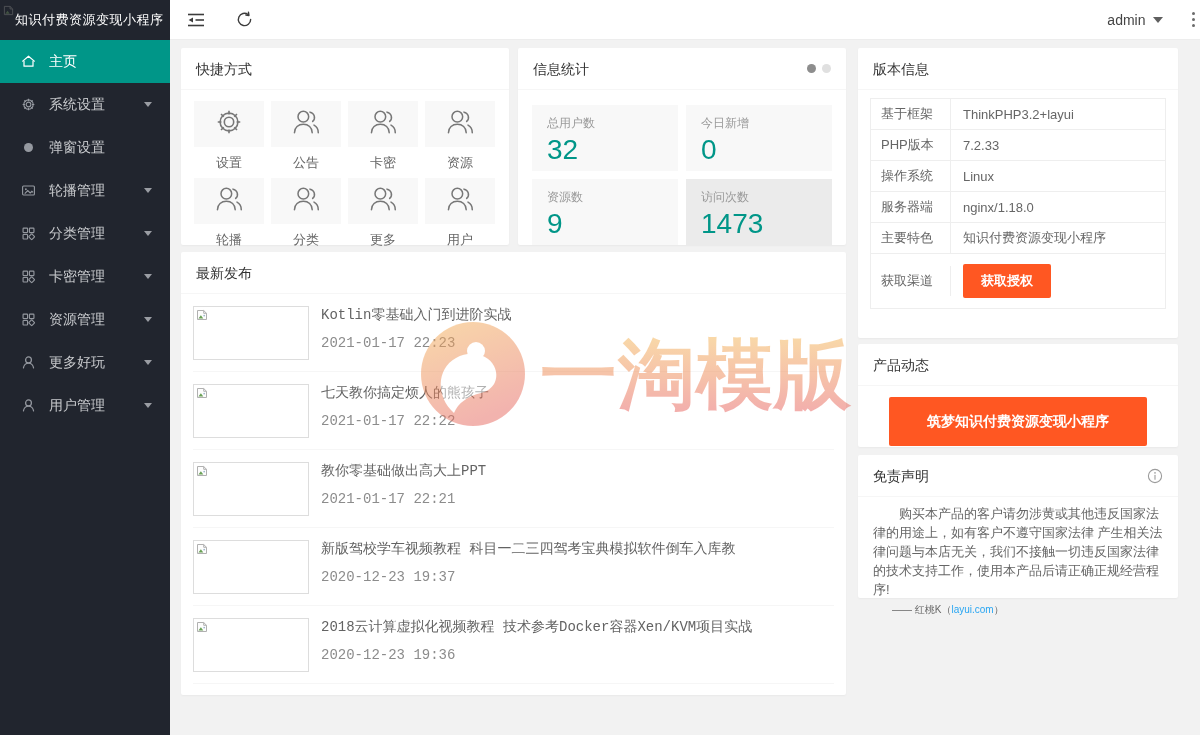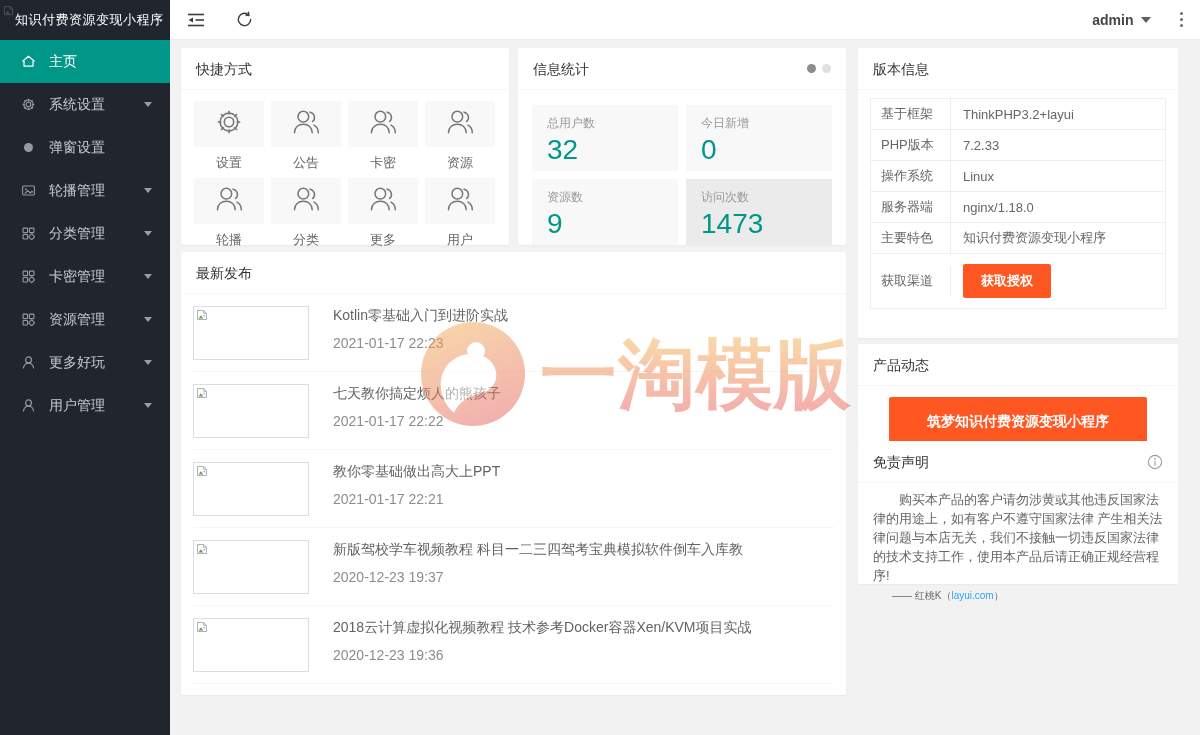--- a/index.html
+++ b/index.html
@@ -18,21 +18,21 @@
   .menu-item .mi-arrow { margin-left:auto; width:0; height:0; border-left:4.5px solid transparent; border-right:4.5px solid transparent; border-top:5px solid #9a9da3; }
   .menu-item.active { background:#009688; color:#fff; }
   .menu-item.active .mi-icon { color:#fff; }
   .dot-icon { width:9px; height:9px; border-radius:50%; background:#9599a0; }
 
   
   .topbar { position:absolute; left:170px; top:0; right:0; height:40px; background:#fff; border-bottom:1px solid #ededed; display:flex; align-items:center; z-index:9; }
   .tb-icon { width:20px; height:20px; display:flex; align-items:center; justify-content:center; cursor:pointer; }
   .tb-spread { margin-left:16px; }
   .tb-refresh { margin-left:28px; }
-  .tb-right { margin-left:auto; display:flex; align-items:center; padding-right:14px;font-weight:bold; }
+  .tb-right { margin-left:auto; display:flex; align-items:center; padding-right:2px; }
   .tb-user { display:flex; align-items:center; cursor:pointer; color:#454545; font-size:14px; }
   .tb-caret { width:0; height:0; border-left:5px solid transparent; border-right:5px solid transparent; border-top:6px solid #5f5f5f; margin-left:7px; }
   .tb-kebab { margin-left:26px; display:flex; flex-direction:column; gap:2.5px; cursor:pointer; padding:3px; }
   .tb-kebab i { width:3.5px; height:3.5px; border-radius:50%; background:#6b6b6b; }
 
   
   .content { position:absolute; left:170px; top:40px; right:0; bottom:0; background:#f2f2f2; }
   .card { position:absolute; background:#fff; border-radius:2px; box-shadow:0 1px 2px rgba(0,0,0,.04); }
   .card-head { height:42px; line-height:42px; padding:0 15px; font-size:14px; color:#333; border-bottom:1px solid #f6f6f6; display:flex; align-items:center; }
   .card-head .head-title { line-height:42px; }
@@ -51,37 +51,37 @@
   .st-box { height:66px; background:#f8f8f8; padding:10px 15px; }
   .st-box.dark { background:#ebebeb; }
   .st-label { font-size:12px; color:#999; }
   .st-value { font-size:28px; color:#009688; line-height:1.15; margin-top:2px; }
 
   .card-latest { left:11px; top:212px; width:665px; height:443px; }
   .list { padding:0 12px; }
   .list-item { display:flex; padding:12px 0 11px; border-bottom:1px solid #f6f6f6; cursor:pointer; }
   .thumb { position:relative; width:116px; height:54px; border:1px solid #ddd; background:#fff; flex:none; }
   .thumb svg { position:absolute; left:2px; top:2px; }
-  .li-text { margin-left:24px; padding-top:1px; }
+  .li-text { margin-left:12px; padding-top:1px;font-family:Liberation Mono, monospace; }
   .li-title { font-size:14px; color:#636363; line-height:1.25; }
   .li-date { font-size:14px; color:#8c8c8c; margin-top:10px; }
 
   .card-version { left:688px; top:8px; width:320px; height:290px; }
   .vtable { margin:8px 12px 12px; border:1px solid #eee; border-bottom:none; }
   .vrow { display:flex; border-bottom:1px solid #eee; align-items:center; }
   .vlabel { width:80px; flex:none; border-right:1px solid #eee; padding:6px 10px; font-size:13px; color:#666; }
   .vvalue { padding:6px 12px; font-size:13px; color:#666; display:flex; align-items:center; }
   .vlink { color:#29a6f2; text-decoration:none; margin-left:8px; cursor:pointer; }
   .btn-orange { background:#ff5722; color:#fff; border:none; border-radius:2px; cursor:pointer; font-family:inherit;font-weight:bold; }
   .btn-sm { font-size:13px; padding:8px 18px; margin:4px 0; }
 
   .card-product { left:688px; top:304px; width:320px; height:103px; }
   .btn-big { display:block; width:258px; height:49px; margin:11px auto 0; font-size:14px; }
 
-  .card-disclaimer { left:688px; top:401px; width:320px; height:143px; }
+  .card-disclaimer { left:688px; top:415px; width:320px; height:143px; }
   .info-ico { margin-left:auto; display:flex; align-items:center; }
   .disc-text { padding:7px 15px 0; font-size:13px; color:#666; line-height:19px; text-indent:2em; }
   .disc-sign { padding:4px 15px 0 34px; font-size:10px; color:#666; }
   .disc-sign a { color:#29a6f2; text-decoration:none; cursor:pointer; }
 
   
   .watermark { position:absolute; left:250px; top:281px; display:flex; align-items:center; gap:14px; opacity:.5; z-index:20; pointer-events:none; }
   .wm-text { font-size:77px; font-weight:bold; letter-spacing:1px; line-height:1;
     background:linear-gradient(180deg,#f4b454 0%,#ef8d55 45%,#e75f5c 100%);
     -webkit-background-clip:text; background-clip:text; color:#ec8a70; -webkit-text-fill-color:transparent; }

